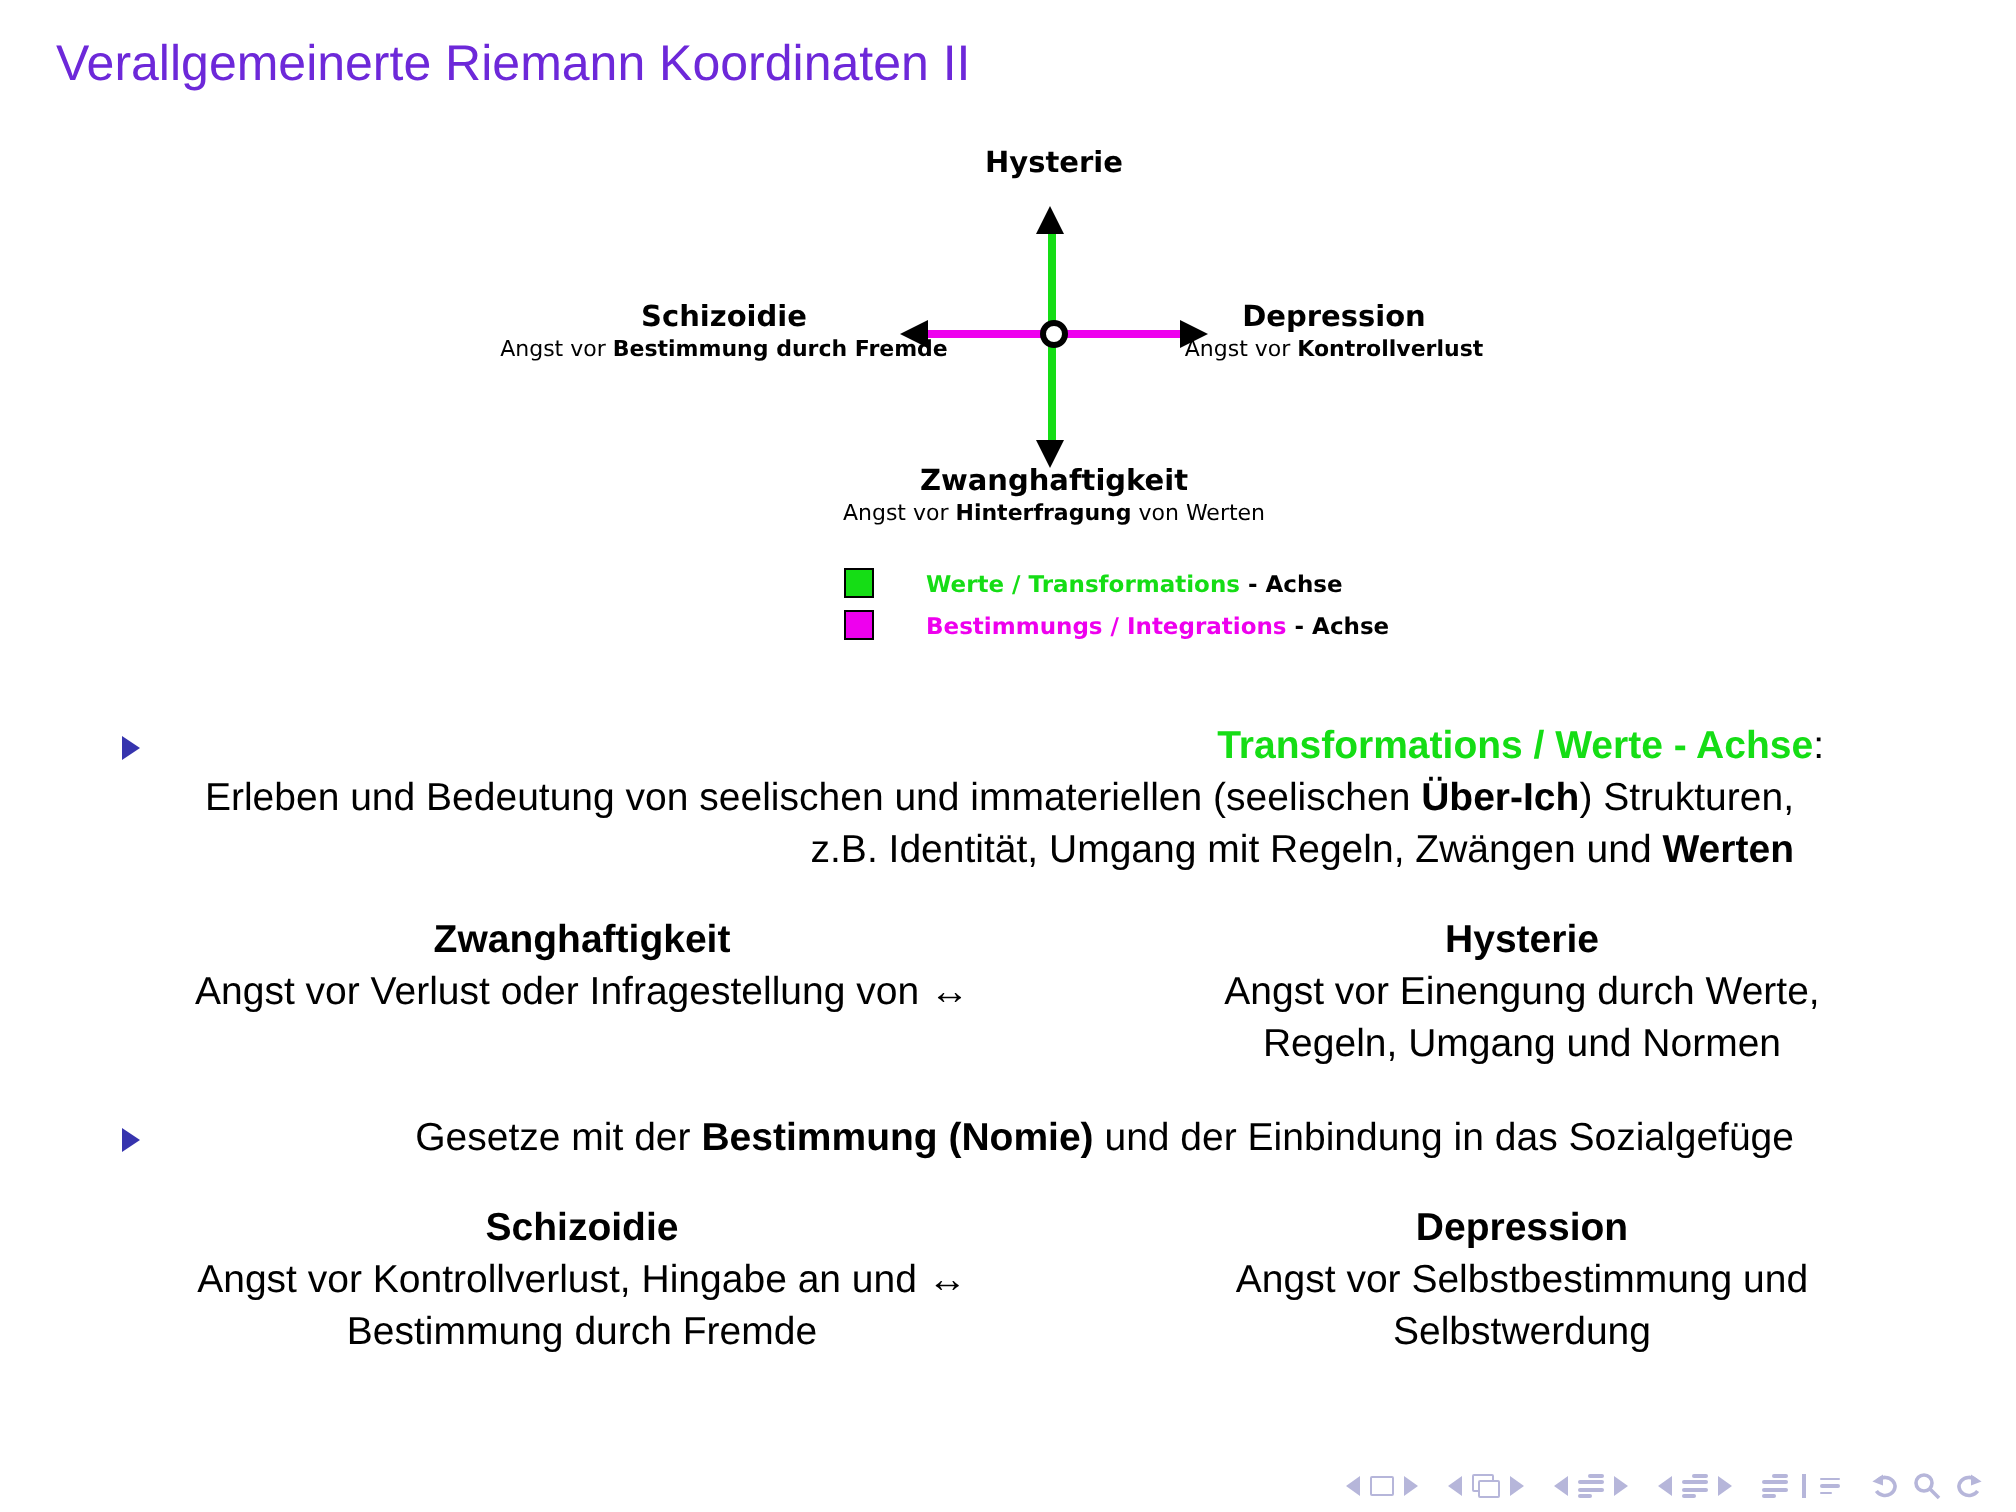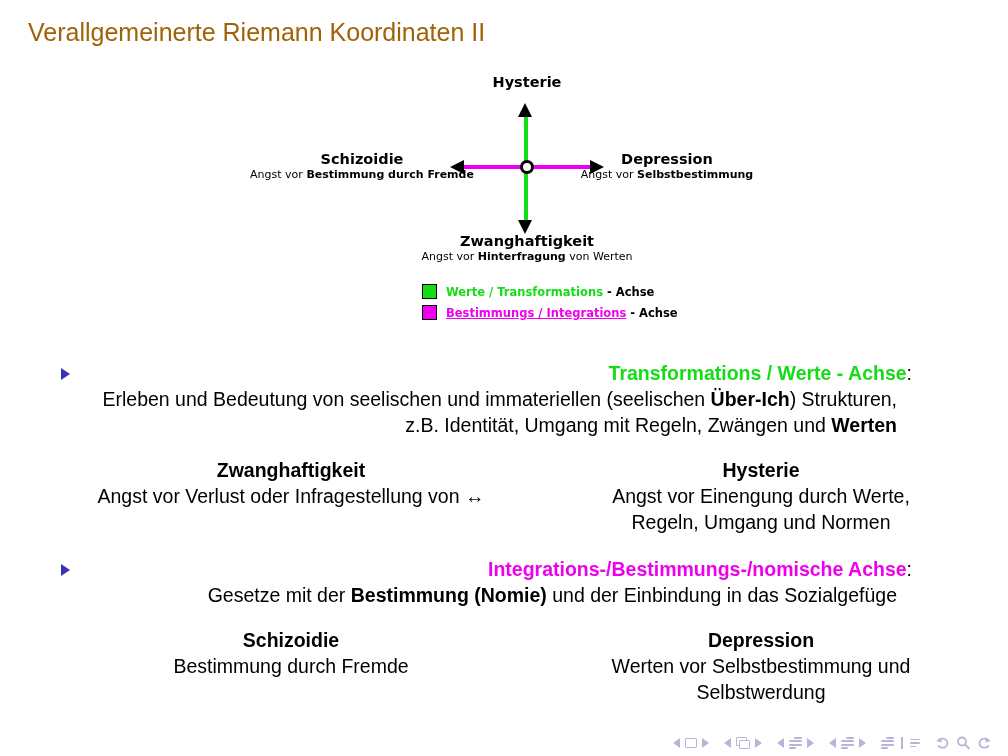--- a/index.html
+++ b/index.html
@@ -3,21 +3,21 @@
 <meta charset="utf-8">
 <style>
   html,body{margin:0;padding:0;background:#888;}
   .slide{
     position:relative; width:1008px; height:756px; background:#ffffff;
     overflow:hidden; font-family:"Liberation Sans","DejaVu Sans",sans-serif; color:#000;
   }
   
   .slide-title{
     position:absolute; left:28px; top:18px;
-    font-size:25px; font-weight:400; color:#a16207; white-space:nowrap;
+    font-size:25px; font-weight:400; color:#6d28d9; white-space:nowrap;
   }
   
   .diagram{ position:absolute; left:247px; top:72px; width:560px; height:250px; }
   .dlabel{ position:absolute; text-align:center; width:300px; font-family:"DejaVu Sans",sans-serif; }
   .dlabel .dtitle{ font-size:14.5px; font-weight:700; line-height:17px; white-space:nowrap;}
   .dlabel .dsub{ font-size:11px; line-height:13px; white-space:nowrap; }
   .dlabel .dsub b{ font-weight:700; }
   .dlabel-top{ left:130px; top:2px; }
   .dlabel-bottom{ left:130px; top:161px; }
   .dlabel-left{ left:-35px; top:79px; }
@@ -26,27 +26,27 @@
   .axis-h{ position:absolute; left:211px; top:93px; width:138px; height:4px; background:#ee00ee; }
   .arr{ position:absolute; width:0; height:0; }
   .arr-up{ left:271px; top:31px; border-left:7px solid transparent; border-right:7px solid transparent; border-bottom:14px solid #000; }
   .arr-down{ left:271px; top:148px; border-left:7px solid transparent; border-right:7px solid transparent; border-top:14px solid #000; }
   .arr-left{ left:203px; top:88px; border-top:7px solid transparent; border-bottom:7px solid transparent; border-right:14px solid #000; }
   .arr-right{ left:343px; top:88px; border-top:7px solid transparent; border-bottom:7px solid transparent; border-left:14px solid #000; }
   .origin-dot{ position:absolute; left:273px; top:88px; width:8px; height:8px;
     border:3px solid #000; border-radius:50%; background:#fff; }
   
   .legend{ position:absolute; left:422px; top:284px; font-family:"DejaVu Sans",sans-serif; }
-  .legend-row{ display:flex; align-items:center; gap:9px; margin-bottom:6px;
+  .legend-row{ display:flex; align-items:center; gap:26px; margin-bottom:6px;
     font-size:11.5px; font-weight:700; white-space:nowrap;}
   .swatch{ width:13px; height:13px; border:1.6px solid #000; flex:0 0 auto; }
   .swatch-green{ background:#15dd15; }
   .swatch-magenta{ background:#ee00ee; }
   .legend-green{ color:#15dd15; }
-  .legend-magenta{ color:#ee00ee;text-decoration:underline; }
+  .legend-magenta{ color:#ee00ee; }
   
   .content{ position:absolute; left:56px; top:360px; width:905px; font-size:19.5px; line-height:26px; }
   .bullet{ display:flex;text-align:right; }
   .bullet-marker-cell{ width:26px; flex:0 0 auto; }
   .bullet-marker{ width:0; height:0; margin:8px 0 0 5px;
     border-top:6px solid transparent; border-bottom:6px solid transparent; border-left:9px solid #3634ae; }
   .bullet-body{ flex:1; max-width:830px; }
   .axis-label-green{ color:#15dd15; font-weight:700; }
   .axis-label-magenta{ color:#ee00ee; font-weight:700; }
   .bullet-text{ max-width:815px; }
@@ -92,21 +92,21 @@
   <div class="diagram">
     <div class="dlabel dlabel-top">
       <div class="dtitle">Hysterie</div>
     </div>
     <div class="dlabel dlabel-left">
       <div class="dtitle">Schizoidie</div>
       <div class="dsub"><span>Angst vor </span><b>Bestimmung durch Fremde</b><span></span></div>
     </div>
     <div class="dlabel dlabel-right">
       <div class="dtitle">Depression</div>
-      <div class="dsub"><span>Angst vor </span><b>Selbstbestimmung</b><span></span></div>
+      <div class="dsub"><span>Angst vor </span><b>Kontrollverlust</b><span></span></div>
     </div>
     <div class="dlabel dlabel-bottom">
       <div class="dtitle">Zwanghaftigkeit</div>
       <div class="dsub"><span>Angst vor </span><b>Hinterfragung</b><span> von Werten</span></div>
     </div>
 
     <div class="axis-v"></div>
     <div class="axis-h"></div>
     <div class="arr arr-up"></div>
     <div class="arr arr-down"></div>
@@ -148,33 +148,33 @@
         <div>Angst vor Einengung durch Werte,</div>
         <div>Regeln, Umgang und Normen</div>
       </div>
     </div>
 
     <div class="bullet">
       <div class="bullet-marker-cell">
           <div class="bullet-marker"></div>
         </div>
       <div class="bullet-body">
-        <div><span class="axis-label-magenta">Integrations-/Bestimmungs-/nomische Achse</span><span>:</span></div>
         <div class="bullet-text"><span>Gesetze mit der </span><b>Bestimmung (Nomie)</b><span> und der Einbindung in das Sozialgefüge</span><b></b></div>
       </div>
     </div>
 
     <div class="pair">
       <div class="pair-col pair-col-left">
         <div class="pair-title">Schizoidie</div>
+        <div>Angst vor Kontrollverlust, Hingabe an und ↔</div>
         <div>Bestimmung durch Fremde</div>
       </div>
       <div class="pair-col pair-col-right">
         <div class="pair-title">Depression</div>
-        <div>Werten vor Selbstbestimmung und</div>
+        <div>Angst vor Selbstbestimmung und</div>
         <div>Selbstwerdung</div>
       </div>
     </div>
 
   </div>
 
   <div class="nav">
     <div class="nav-group">
       <div class="tri tri-l"></div>
       <div class="ico-slide"></div>

